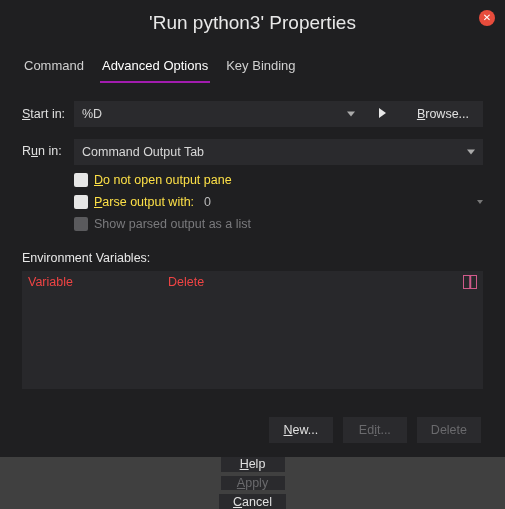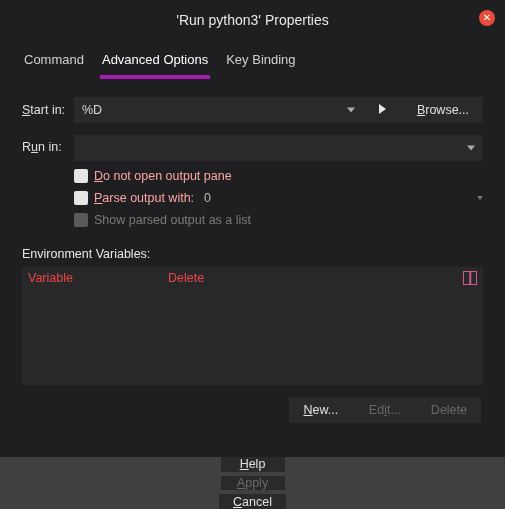--- a/index.html
+++ b/index.html
@@ -2,53 +2,53 @@
 <html><head>
 <meta charset="utf-8">
 <style>
 * { box-sizing: border-box; margin: 0; padding: 0; font-family: "Segoe UI", Arial, sans-serif; }
 body { background: #1a1a1c; width: 505px; height: 509px; overflow: hidden; color: #d0d0d0; font-size: 12.5px; }
 
 .dialog { width: 505px; height: 509px; background: #1f1f21; position: relative; }
 
 .close-btn { position: absolute; top: 10px; right: 10px; width: 16px; height: 16px; border-radius: 50%; background: #e74c3c; color: #fff; font-size: 10px; line-height: 16px; text-align: center; cursor: pointer; }
 
-.title { text-align: center; padding: 12px 0 0 0; font-size: 14px; color: #e8e8e8; }
+.title { text-align: center; padding: 12px 0 0 0; font-size: 19px; color: #e8e8e8; }
 
 .tabs { display: flex; gap: 14px; padding: 18px 22px 0 22px; border-bottom: none; }
 .tab { padding: 6px 2px 8px 2px; color: #d0d0d0; cursor: pointer; font-size: 13px; }
-.tab.active { color: #fff; border-bottom: 4px solid #a21caf; }
+.tab.active { color: #fff; border-bottom: 2px solid #a21caf; }
 
 .content { padding: 18px 22px 0 22px; }
 
 .row { display: flex; align-items: center; margin-bottom: 12px; }
 .label { width: 52px; color: #e0e0e0; }
 .label u, .btn u, .chklabel u { text-decoration: underline; }
 .caret { position: absolute; right: 8px; top: 50%; transform: translateY(-50%); width: 0; height: 0; border-left: 4px solid transparent; border-right: 4px solid transparent; border-top: 5px solid #aaa; pointer-events: none; }
 
 .btn { background: #2a2a2d; border: none; color: #e0e0e0; height: 26px; padding: 0 14px; cursor: pointer; font-size: 12.5px; min-width: 64px; }
 .btn.icon { min-width: 40px; padding: 0; }
 .btn.disabled { color: #6a6a6d; cursor: default; }
 .chkrow { display: flex; align-items: center; gap: 6px; margin-bottom: 8px; }
 .chk { width: 14px; height: 14px; border-radius: 2px; background: #e6e6e6; display: inline-block; flex-shrink: 0; }
 .chk.dis { background: #5a5a5d; }
-.chklabel { color: #fca5a5; }
+.chklabel { color: #fde047; }
 .chklabel.dis { color: #7a7a7d; }
 .mini-caret { width: 0; height: 0; border-left: 3px solid transparent; border-right: 3px solid transparent; border-top: 4px solid #777; margin-left: auto; }
 
 .section-label { margin: 10px 0 6px 0; color: #e8e8e8; }
 
 .env-table { background: #28282b; height: 118px; position: relative; }
 .env-head { display: flex; align-items: center; height: 22px; padding: 0 6px; color: #ef4444; }
 .env-col1 { width: 140px; }
 .env-col2 { flex: 1; }
 .env-icon { width: 14px; height: 14px; border: 1.5px solid #d05a8a; display: inline-block; position: relative; }
 .env-icon::after { content: ""; position: absolute; left: 50%; top: 0; bottom: 0; width: 1.5px; background: #d05a8a; transform: translateX(-50%); }
 
-.env-btns { display: flex; justify-content: flex-end; margin-top: 12px; padding-right: 2px; }
+.env-btns { display: flex; gap: 10px; justify-content: flex-end; margin-top: 28px; padding-right: 2px; }
 
 .footer { position: absolute; left: 0; right: 0; bottom: 0; height: 52px; display: flex; align-items: center; justify-content: center; gap: 4px; background: #404040; flex-direction: column; }
 
 .play-tri { display: inline-block; width: 0; height: 0; border-top: 5px solid transparent; border-bottom: 5px solid transparent; border-left: 7px solid #e8e8e8; }
 
 .combo-wrap { flex: 1; position: relative; display: flex; align-items: center; background: #2a2a2d; height: 26px; padding: 0 8px; }
 .combo-wrap .txt { color: #d8d8d8; }
 </style>
 </head>
 <body>
@@ -74,20 +74,21 @@
         <span class="caret"></span>
       </div>
       <button class="btn icon"><span class="play-tri"></span></button>
       <button class="btn"><u>B</u>rowse...</button>
     </div>
 
     <div class="row" style="align-items:flex-start;">
       <div class="label" style="padding-top:5px;">R<u>u</u>n in:</div>
       <div style="flex:1;">
         <div class="combo-wrap">
+          <span class="txt">Command Output Tab</span>
           <span class="caret"></span>
         </div>
         <div style="height:8px;"></div>
         <div class="chkrow">
           <span class="chk"></span>
           <span class="chklabel"><u>D</u>o not open output pane</span>
         </div>
         <div class="chkrow">
           <span class="chk"></span>
           <span class="chklabel"><u>P</u>arse output with:</span>

